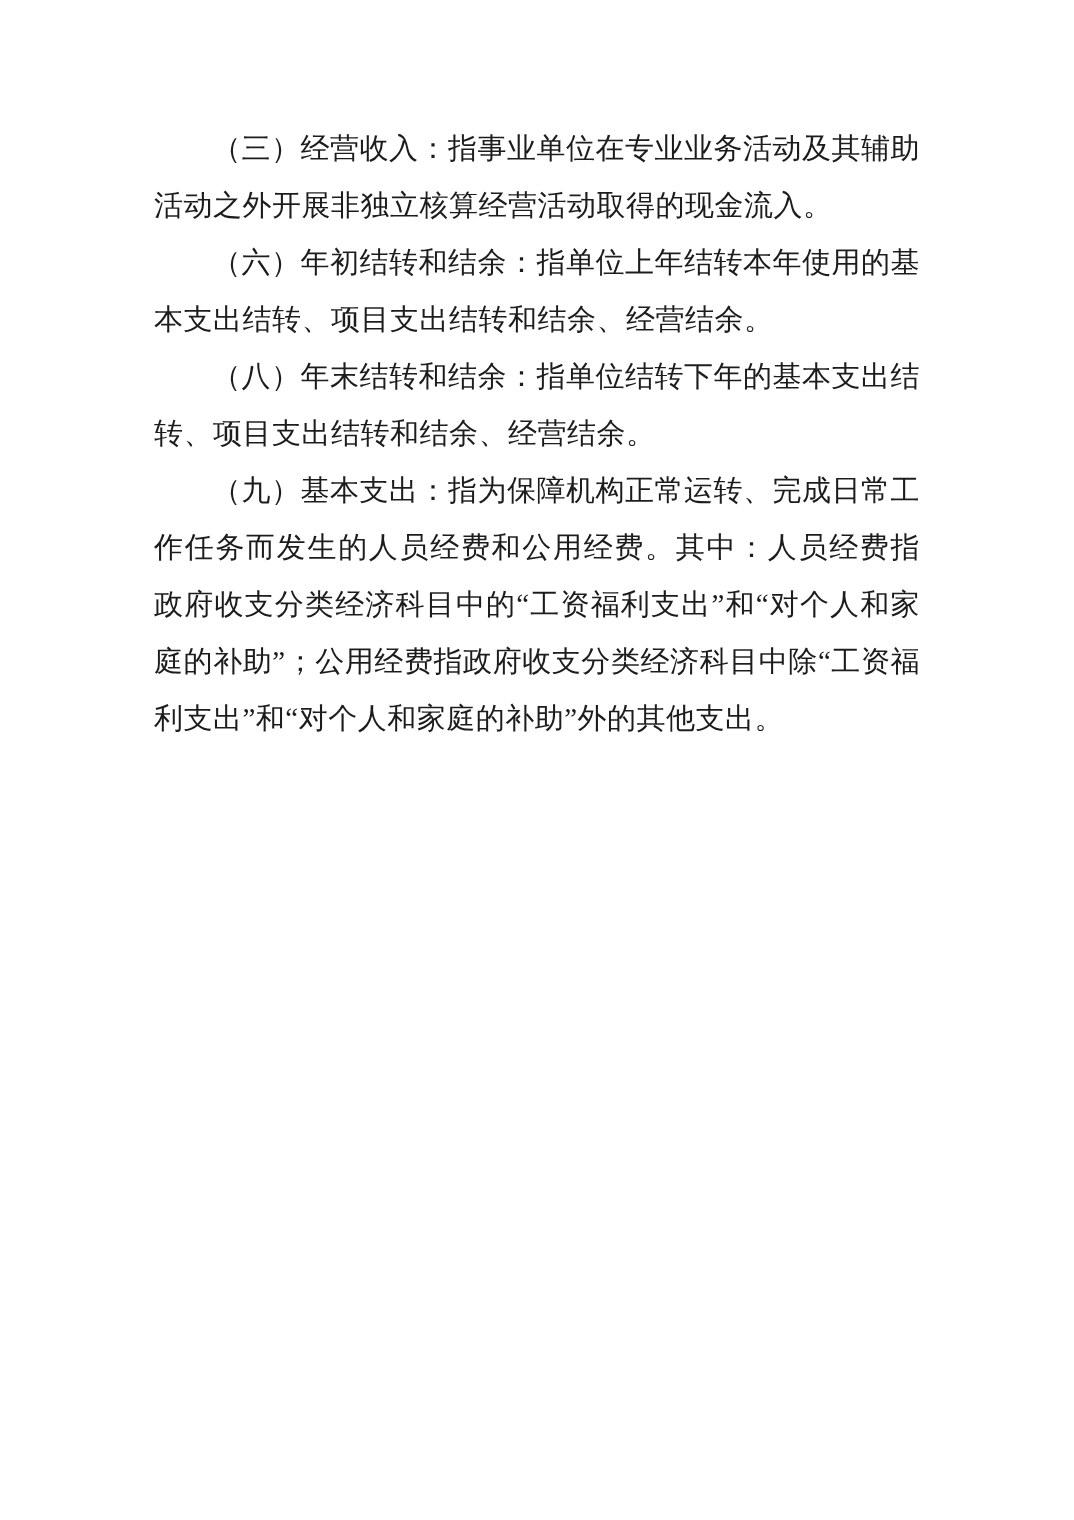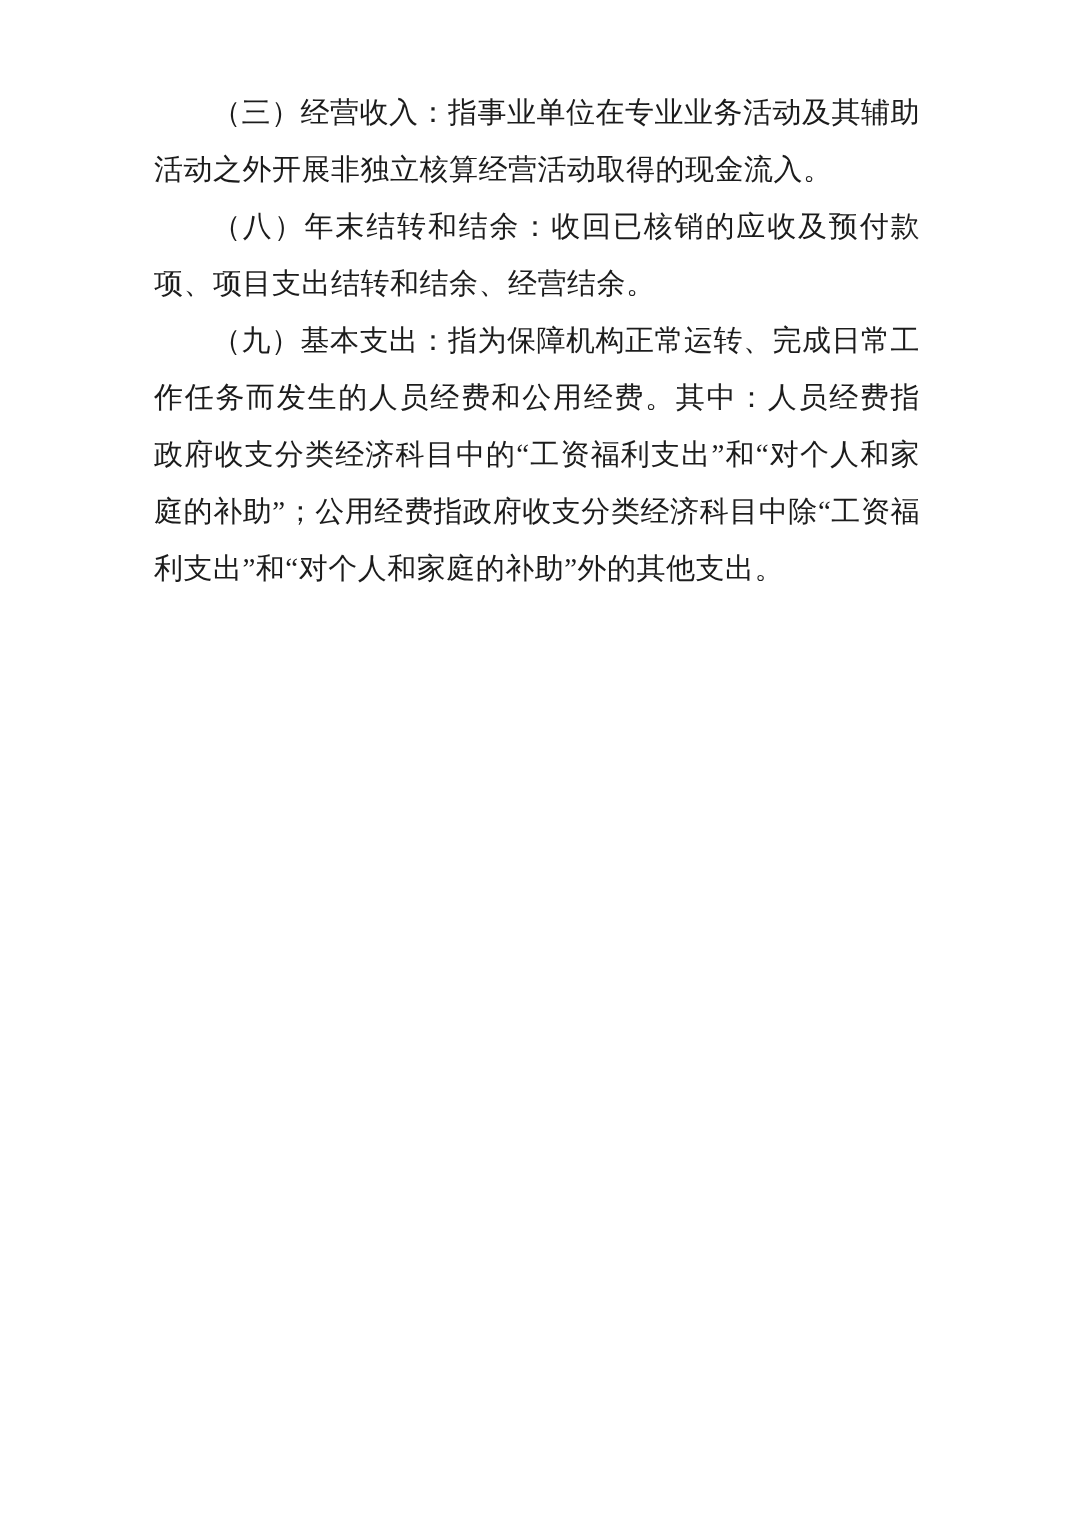--- a/index.html
+++ b/index.html
@@ -10,36 +10,37 @@
   body {
     width: 1074px;
     height: 1520px;
     overflow: hidden;
     font-family: "Liberation Serif", "DejaVu Serif", serif;
   }
   .doc-page {
     box-sizing: border-box;
     width: 1074px;
     height: 1520px;
-    padding: 84px 154px 0 154px;
+    padding: 120px 154px 0 154px;
     background: #ffffff;
   }
   .doc-body p {
     margin: 0;
     font-size: 29px;
     line-height: 57px;
     color: #1c1c1c;
     text-align: justify;
     text-indent: 2em;
     word-break: break-all;
     letter-spacing: 0.5px;
   }
 </style>
 </head>
 <body>
 
 <div class="doc-page">
   <div class="doc-body">
     <p>（三）经营收入：指事业单位在专业业务活动及其辅助活动之外开展非独立核算经营活动取得的现金流入。</p>
-    <p>（八）年末结转和结余：收回已核销的应收及预付款项、项目支出结转和结余、经营结余。</p>
+    <p>（六）年初结转和结余：指单位上年结转本年使用的基本支出结转、项目支出结转和结余、经营结余。</p>
+    <p>（八）年末结转和结余：指单位结转下年的基本支出结转、项目支出结转和结余、经营结余。</p>
     <p>（九）基本支出：指为保障机构正常运转、完成日常工作任务而发生的人员经费和公用经费。其中：人员经费指政府收支分类经济科目中的“工资福利支出”和“对个人和家庭的补助”；公用经费指政府收支分类经济科目中除“工资福利支出”和“对个人和家庭的补助”外的其他支出。</p>
   </div>
 </div>
 
 </body></html>

